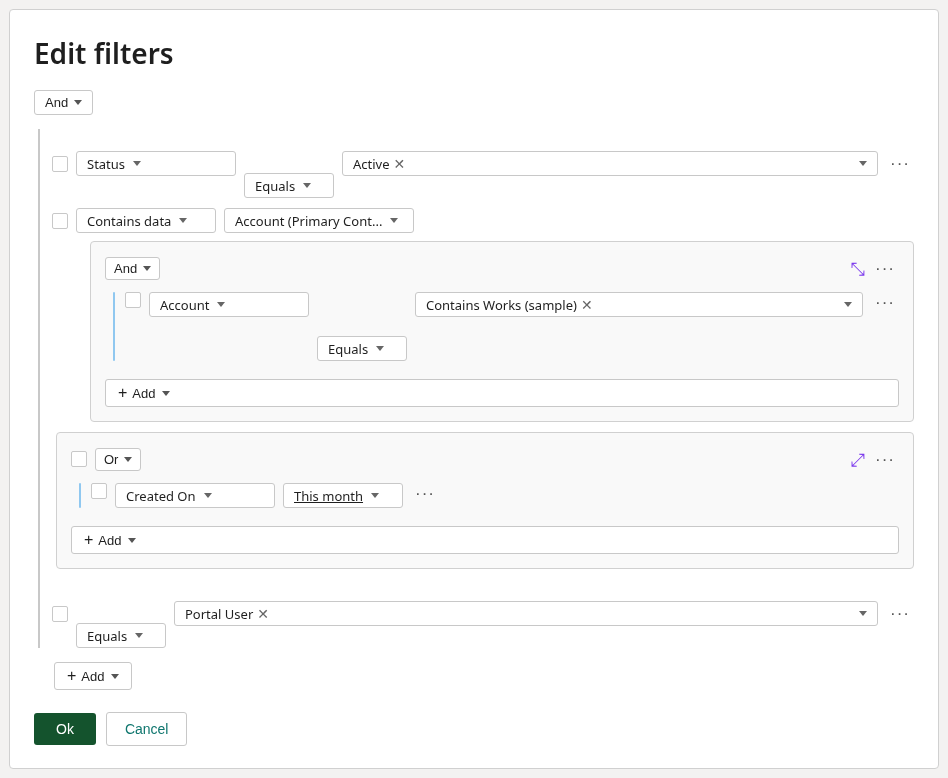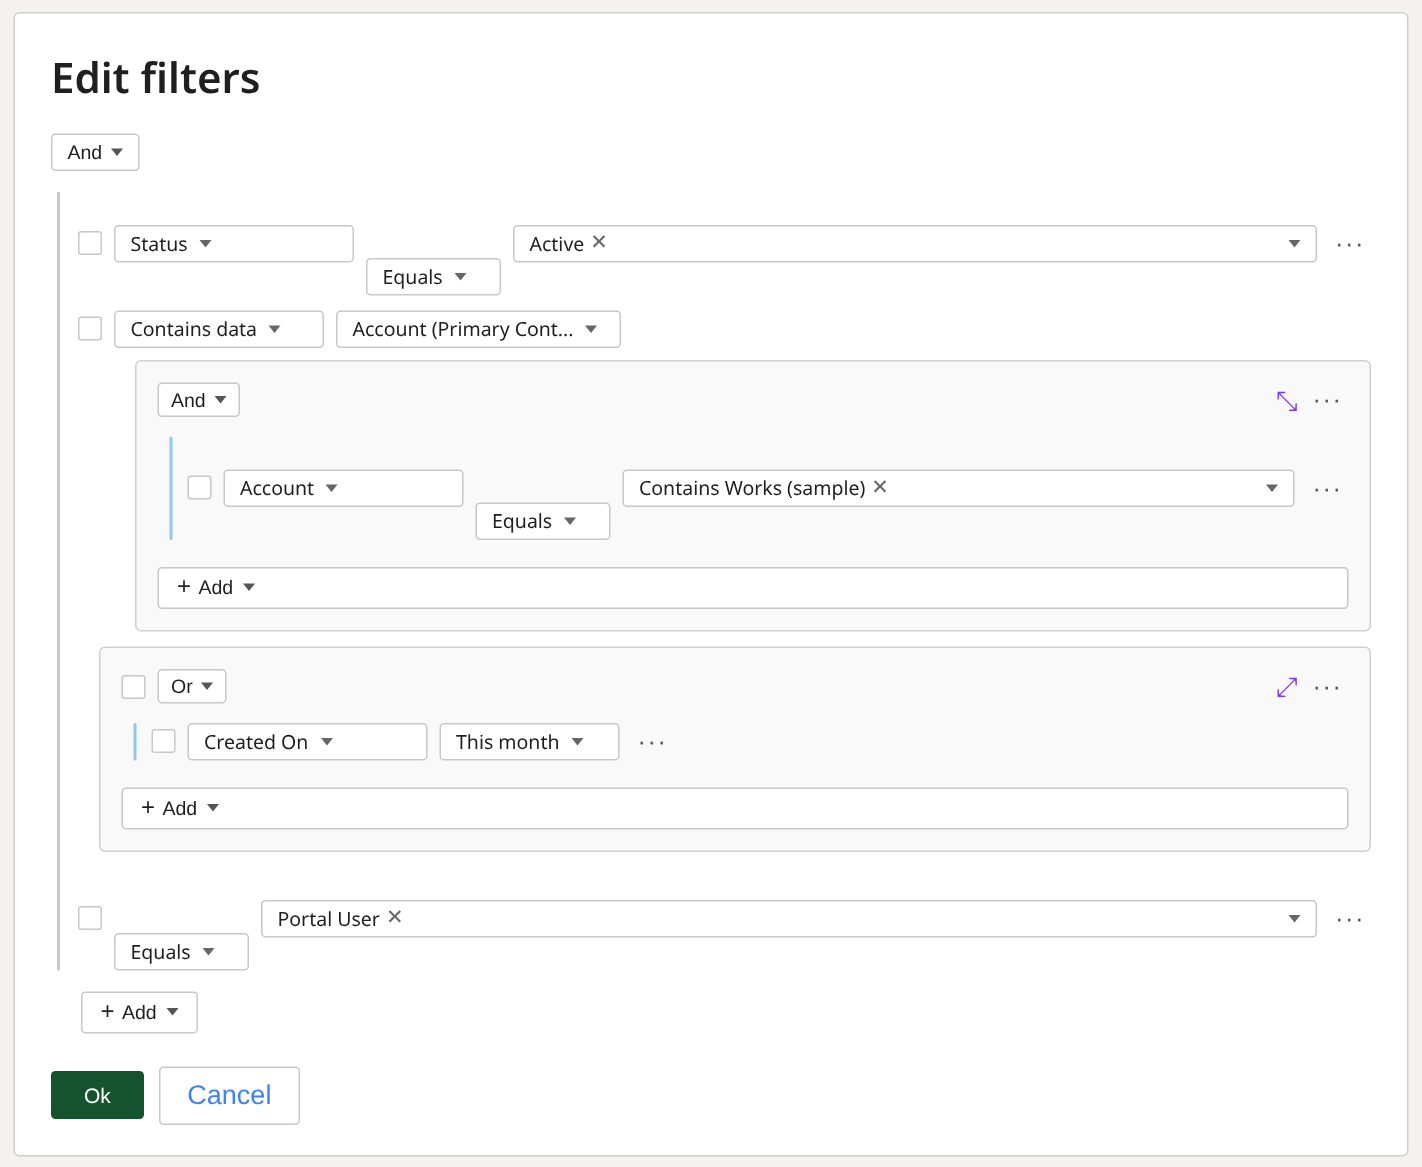--- a/index.html
+++ b/index.html
@@ -187,45 +187,45 @@
       color: #fff;
       border: none;
       border-radius: 3px;
       padding: 8px 22px;
       font-size: 14px;
       cursor: pointer;
       font-weight: 500;
     }
     .btn-cancel {
       background: #fff;
-      color: #3b82f6;
+      color: #0f766e;
       border: 1px solid #c8c8c8;
       border-radius: 3px;
       padding: 8px 18px;
-      font-size: 18px;
+      font-size: 14px;
       cursor: pointer;
     }
     
     .nested-connector {
       display: flex;
       align-items: stretch;
     }
     .v-line {
       width: 2px;
       background: #90c8f0;
       margin-right: 10px;
       margin-left: 8px;
       border-radius: 2px;
     }
     .nested-content {
       flex: 1;
     }
     .inline-row {
       display: flex;
-      align-items: center;
+      align-items: flex-start;
       gap: 8px;
     }
     
     .toplevel-connector {
       display: flex;
       gap: 0;
     }
     .toplevel-vline {
       width: 2px;
       background: #c8c8c8;
@@ -334,21 +334,21 @@
               <span class="add-plus">+</span>
               <span>Add</span>
               <span class="chevron-down"></span>
             </button>
           </div>
         </div>
       </div>
 
       <div>
 
-        <div class="group-box" style="margin-left:14px;">
+        <div class="group-box" style="margin-left:4px;">
           <div class="group-header">
             <div style="display:flex;align-items:center;gap:8px;">
               <div class="checkbox"></div>
               <button class="group-and-btn">
                 <span>Or</span>
                 <span class="chevron-down"></span>
               </button>
             </div>
             <div class="group-actions">
               <span class="collapse-icon" style="font-size:18px;">⤢</span>
@@ -358,21 +358,21 @@
           <div class="group-inner-rows">
             <div class="nested-connector">
               <div class="v-line"></div>
               <div class="nested-content">
                 <div class="inline-row">
                   <div class="checkbox"></div>
                   <div class="dropdown dropdown-field">
                     <span>Created On</span>
                     <span class="chevron-down"></span>
                   </div>
-                  <div class="dropdown" style="min-width:120px;">
+                  <div class="dropdown" style="min-width:120px;text-decoration:underline;">
                     <span>This month</span>
                     <span class="chevron-down"></span>
                   </div>
                   <button class="more-btn">···</button>
                 </div>
               </div>
             </div>
             <button class="add-btn">
               <span class="add-plus">+</span>
               <span>Add</span>

